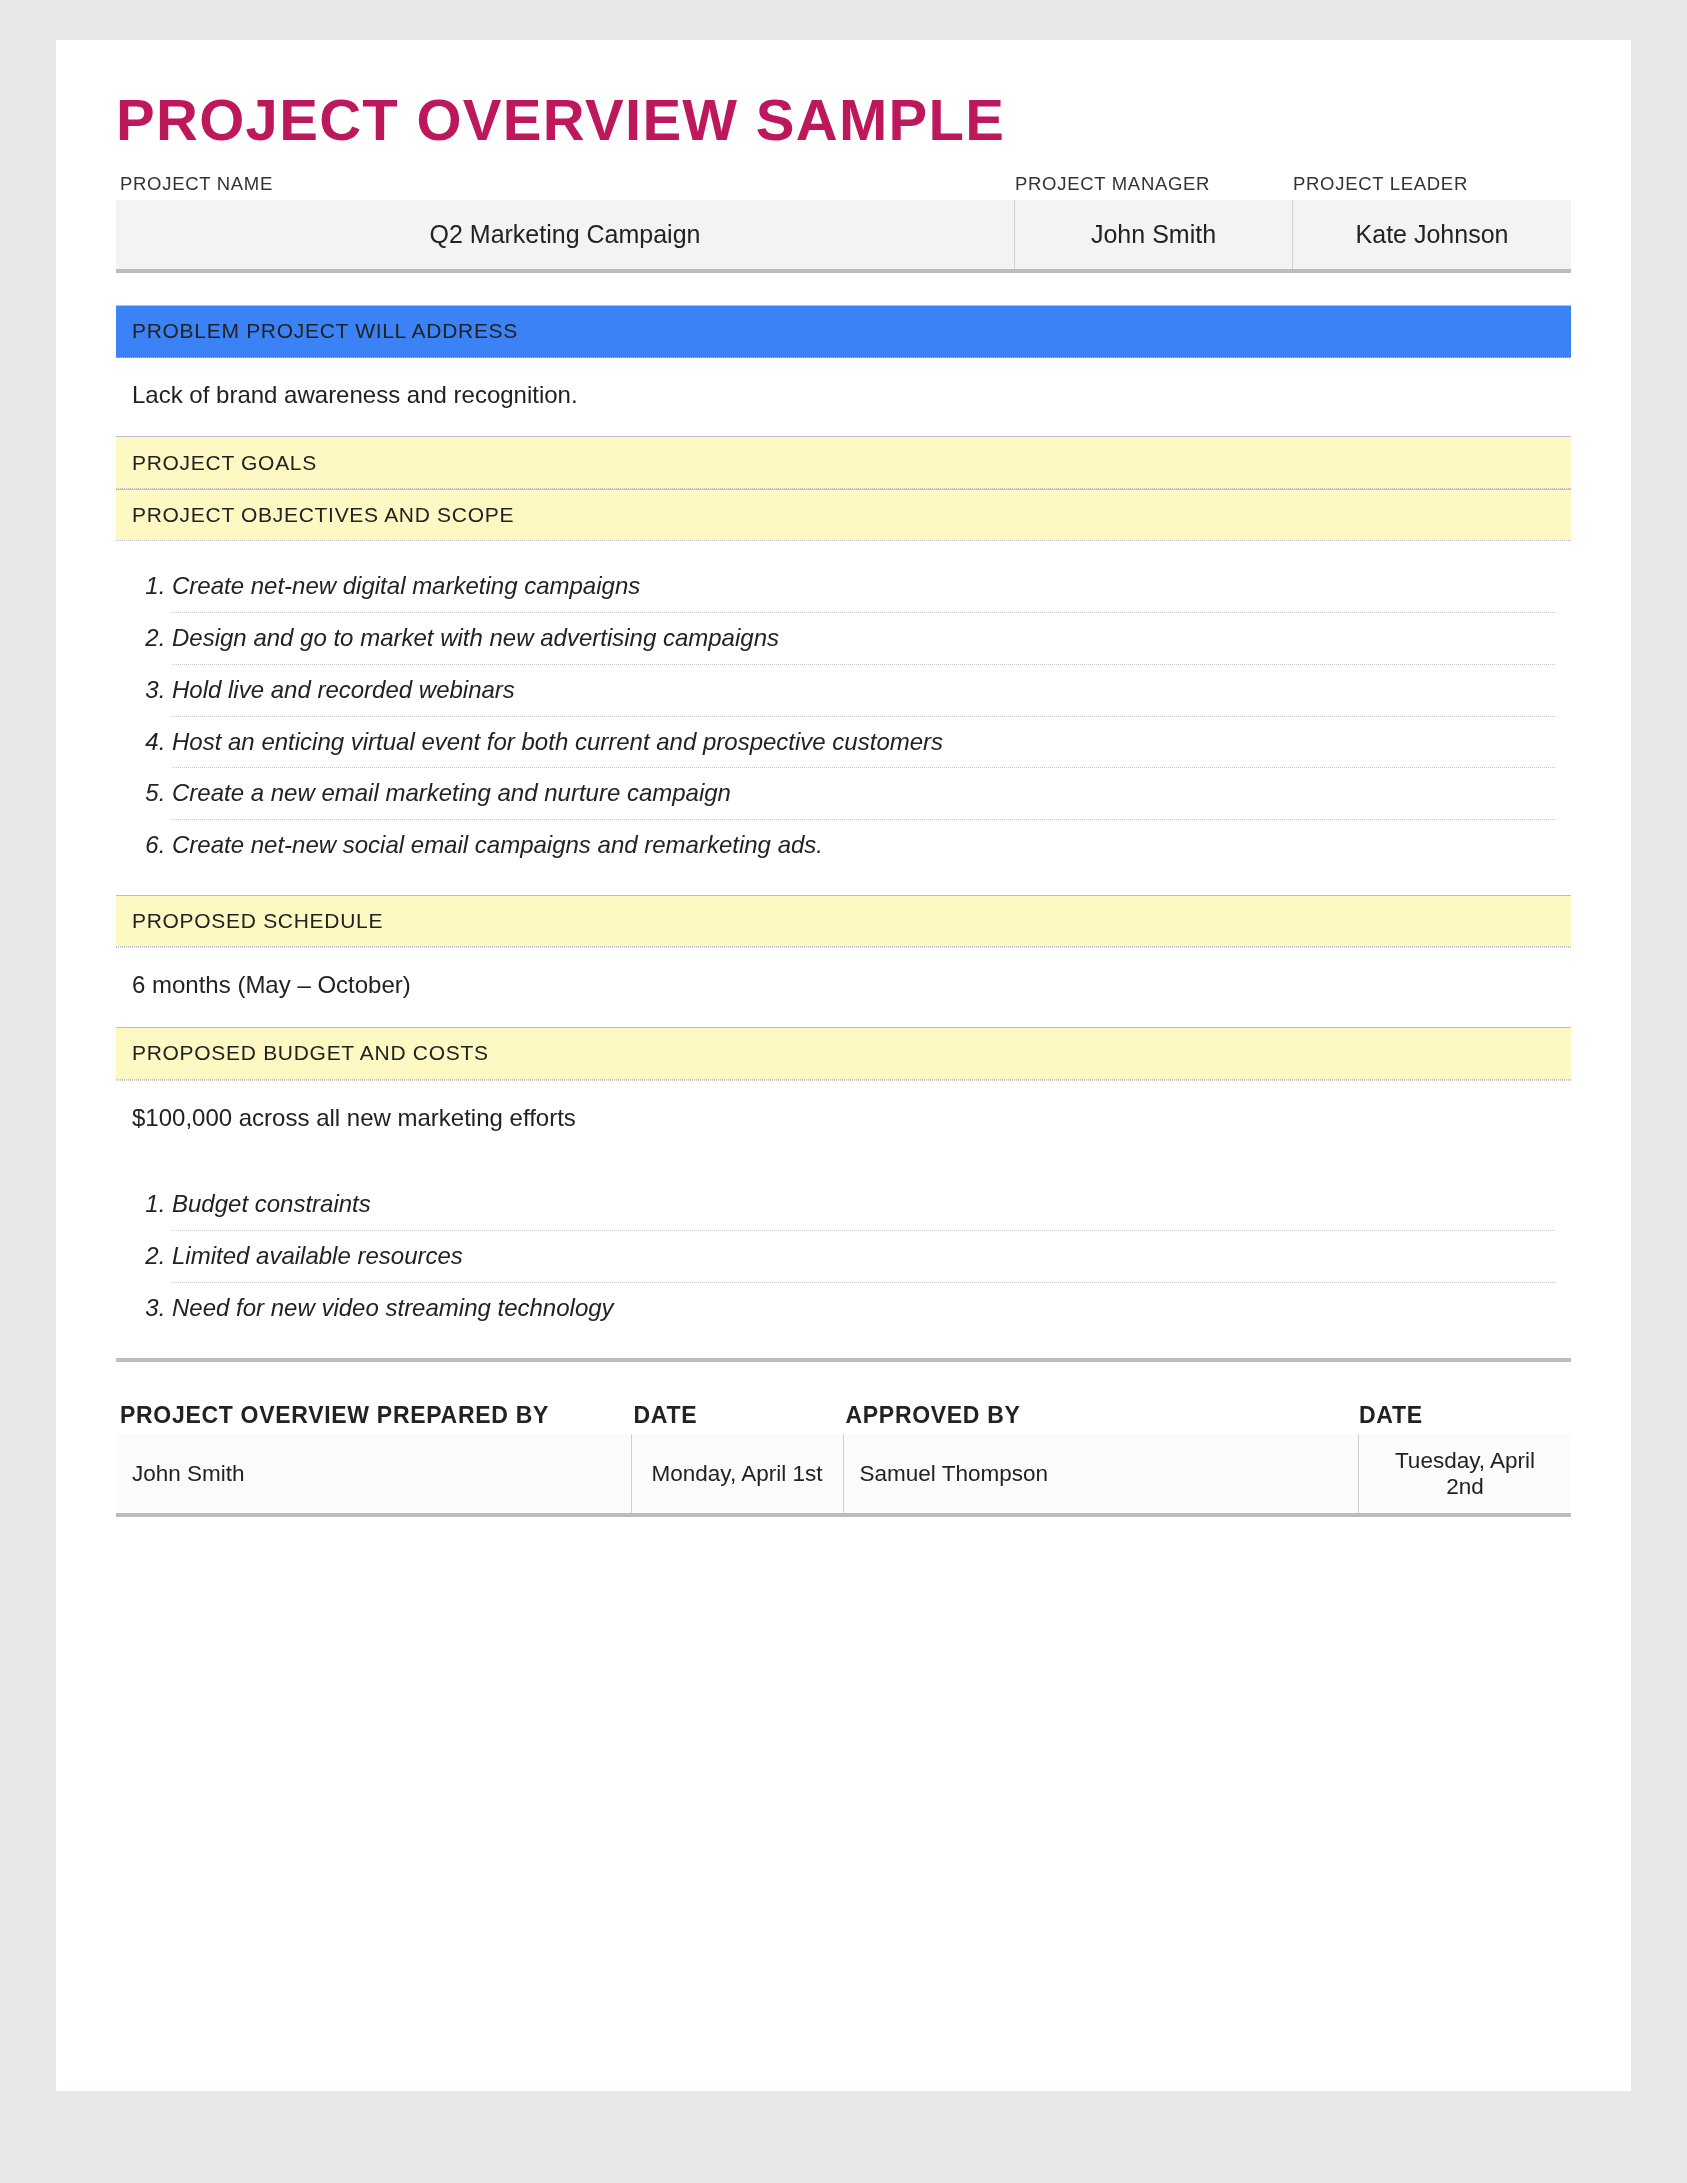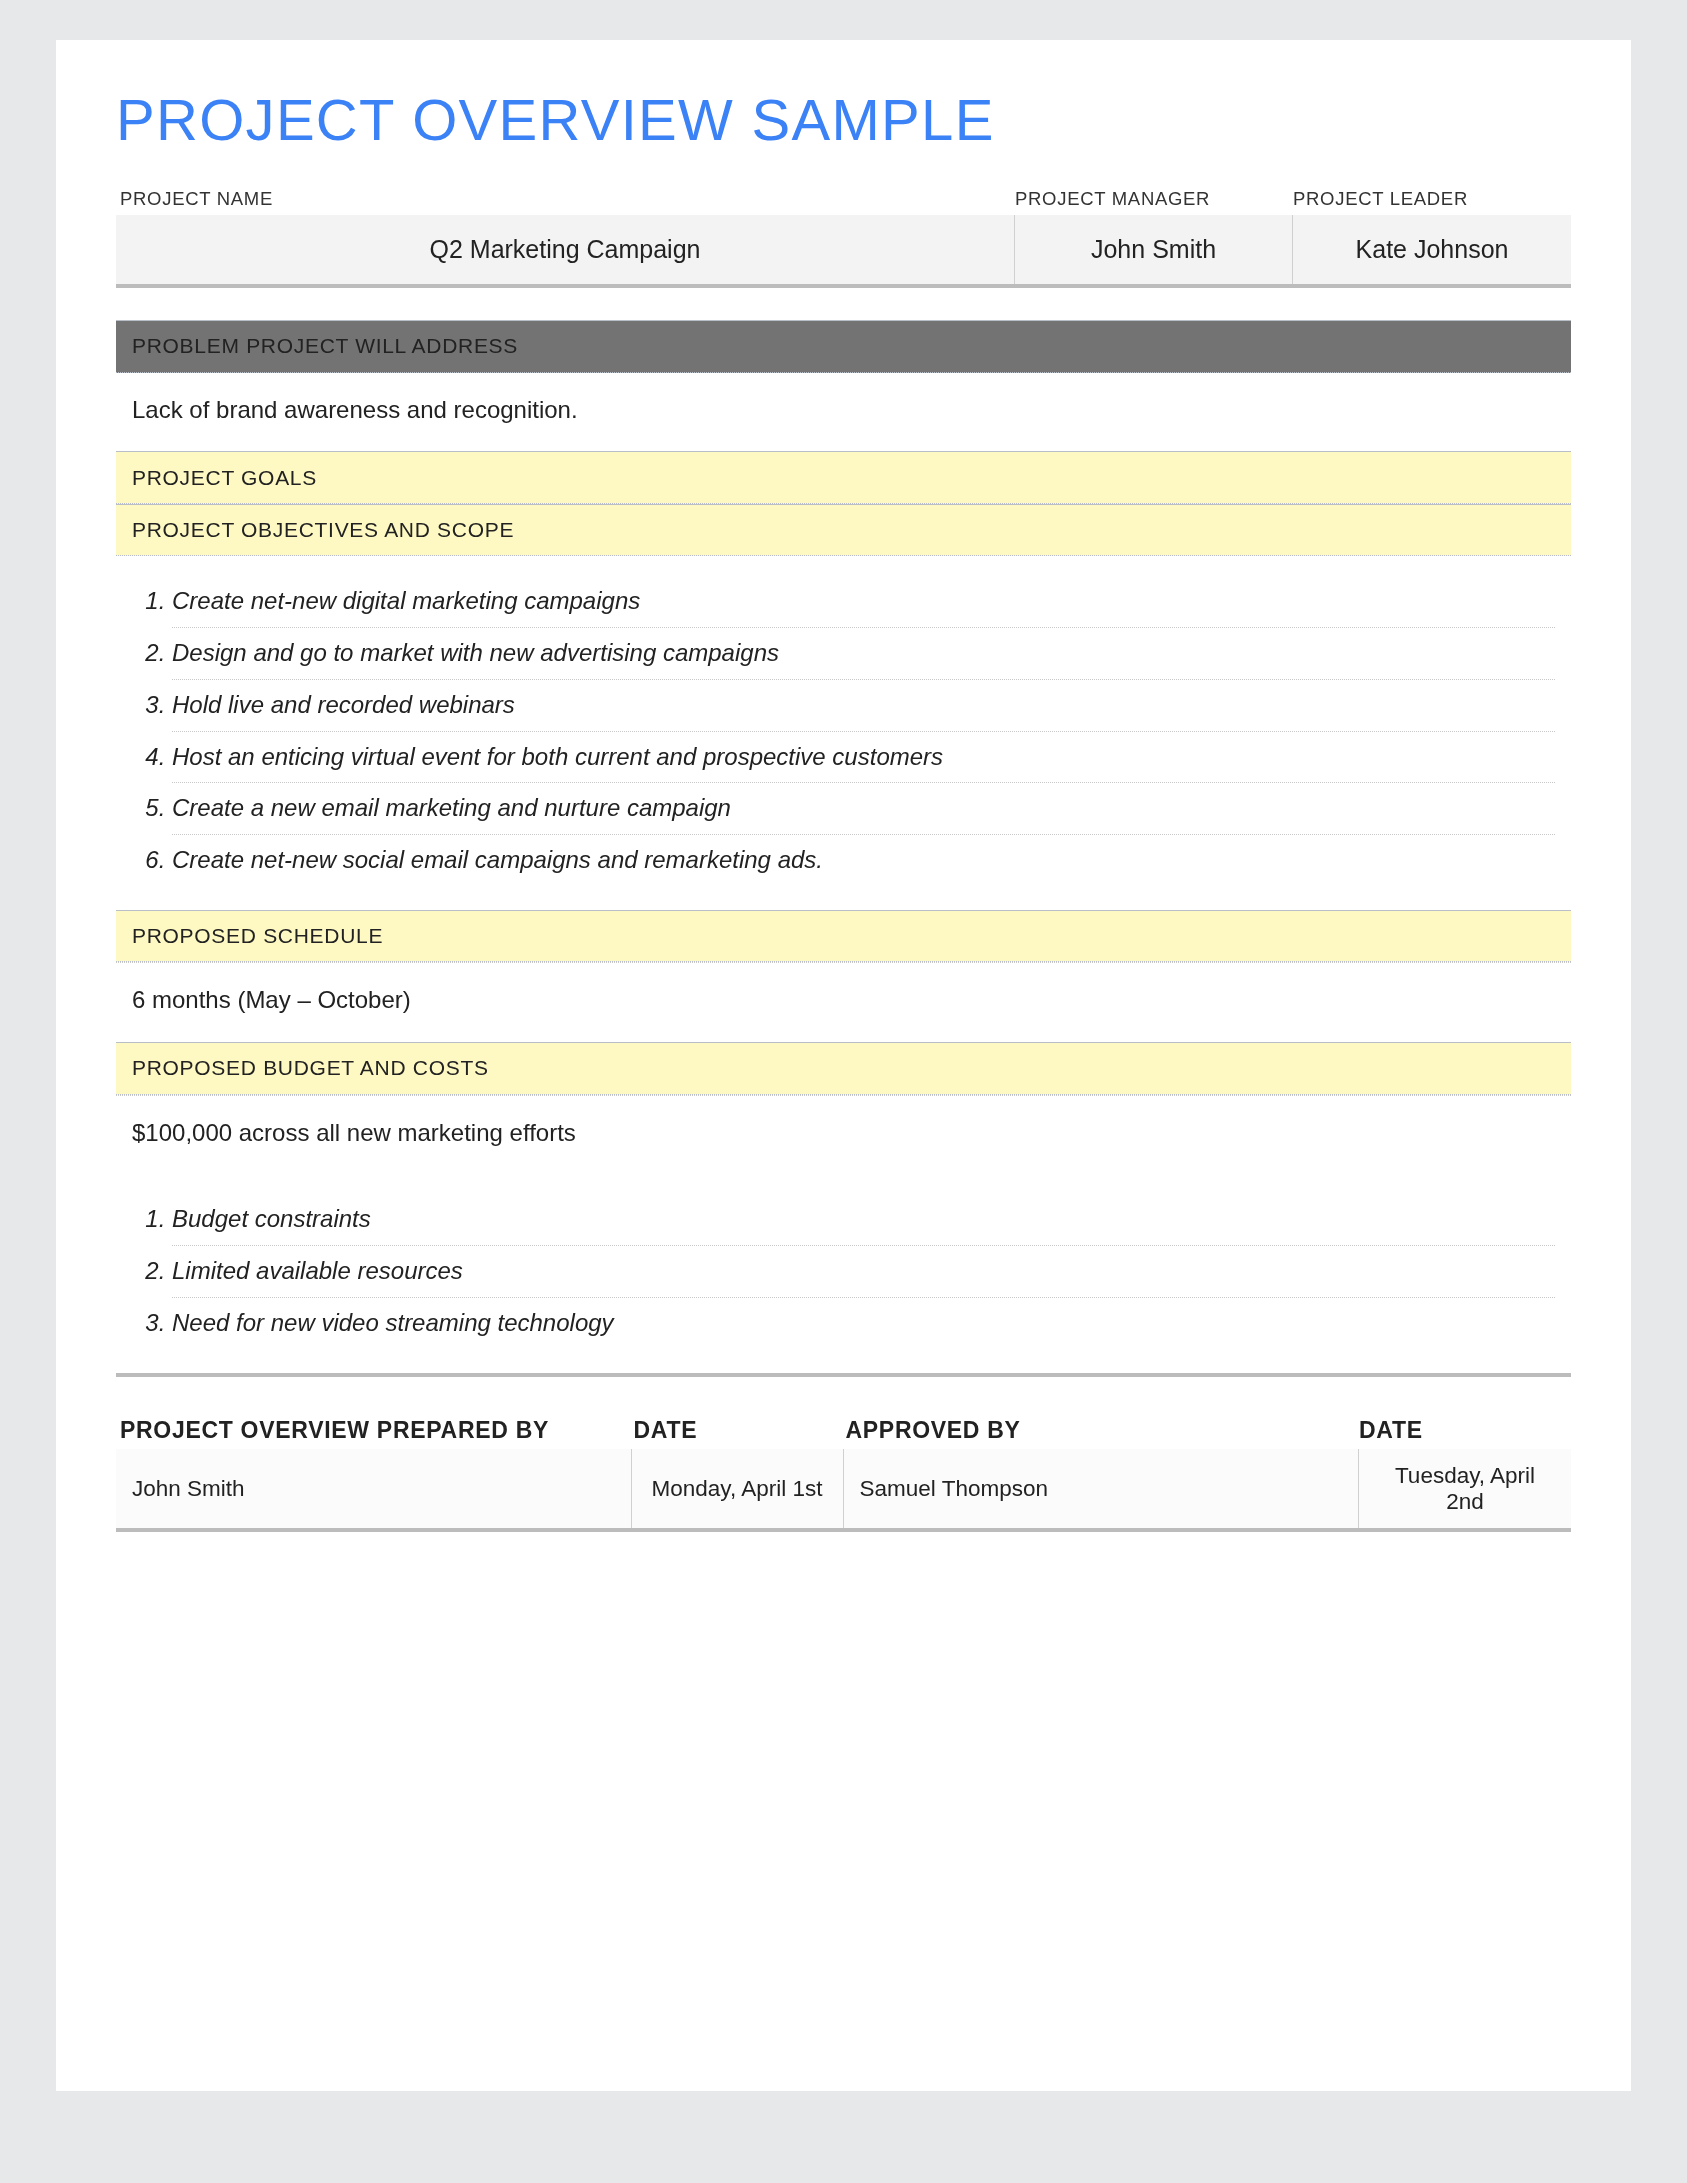--- a/index.html
+++ b/index.html
@@ -13,24 +13,24 @@
     overflow: hidden;
   }
   .page {
     background: #ffffff;
     width: 1575px;
     margin: 40px auto;
     padding: 46px 60px 198px 60px;
     min-height: 2051px;
   }
   h1.title {
-    margin: 0 0 35px 0;
-    color: #3b82f6;
+    margin: 0 0 20px 0;
+    color: #be185d;
     font-size: 58px;
-    font-weight: 400;
+    font-weight: 700;
     letter-spacing: 1.3px;
   }
 
   
   .meta-head {
     display: grid;
     grid-template-columns: 1fr 278px 278px;
     font-size: 18.5px;
     letter-spacing: 0.7px;
     color: #333;
@@ -52,21 +52,21 @@
   .meta-body .cell:nth-child(2),
   .meta-body .cell:nth-child(3) { text-align: center; }
   .meta-body .cell:last-child { border-right: none; }
 
   
   .sections {
     margin-top: 32px;
     border-bottom: 4px solid #bcbcbc;
   }
   .sec-head {
-    background: #737373;
+    background: #3b82f6;
     border-top: 1.3px solid #b8bfc9;
     border-bottom: 0.7px dotted #b8bfc9;
     font-size: 21px;
     letter-spacing: 0.7px;
     padding: 13.2px 16px;
     color: #222;
   }
   .sec-head.light {
     background: #fef9c3;
   }

